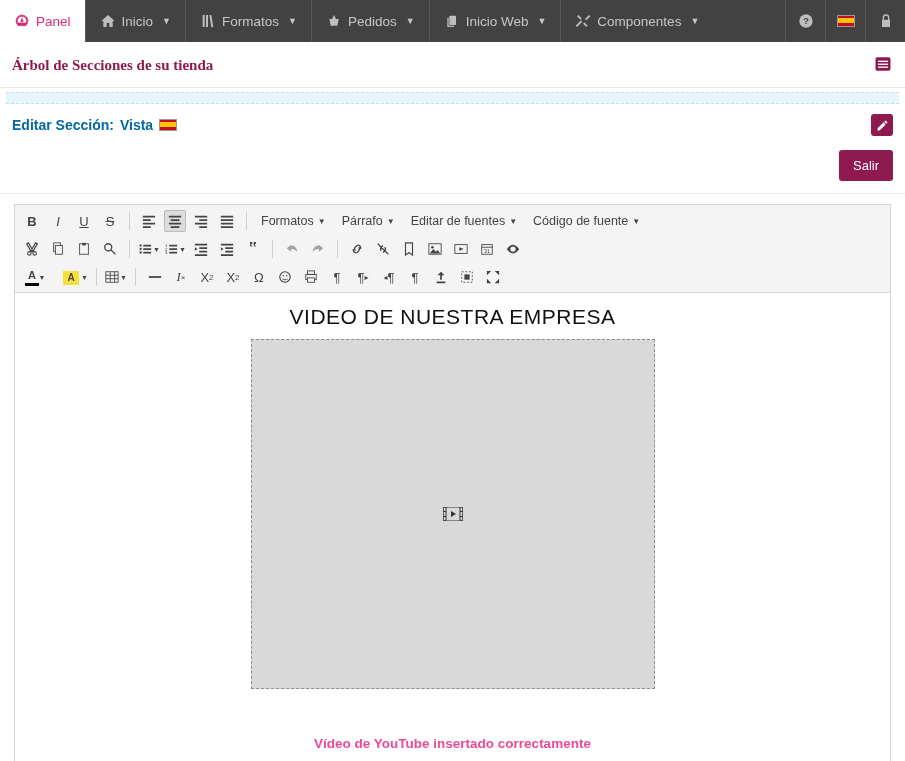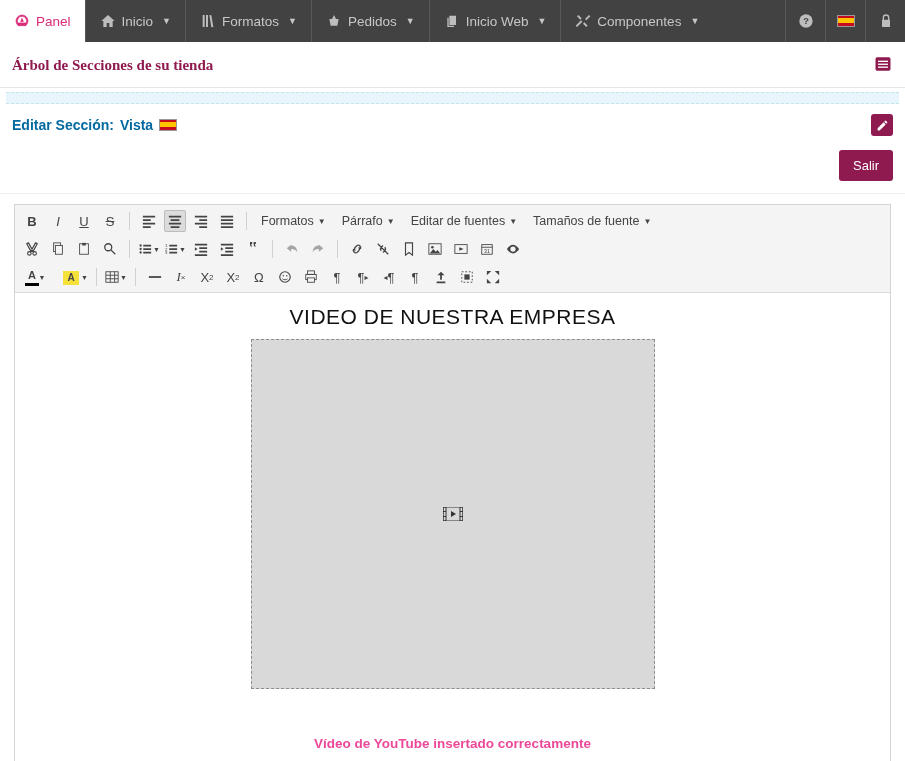--- a/index.html
+++ b/index.html
@@ -197,21 +197,21 @@
         </div>
       <div class="tmenu">
           <span>Párrafo</span>
           <span class="chev">▼</span>
         </div>
       <div class="tmenu">
           <span>Editar de fuentes</span>
           <span class="chev">▼</span>
         </div>
       <div class="tmenu">
-          <span>Tamaños de fuente</span>
+          <span>Código de fuente</span>
           <span class="chev">▼</span>
         </div>
     </div>
 
     <div class="toolbar-row">
       <div class="tbtn">
           <svg viewBox="0 0 16 16">
             <path d="M4 1l5 9-2 1-5-9zM12 1l-5 9 2 1 5-9zM3 13a2 2 0 104 0 2 2 0 00-4 0zm6 0a2 2 0 104 0 2 2 0 00-4 0z" fill="none" stroke="#444" stroke-width="1.3"></path>
           </svg>
         </div>

